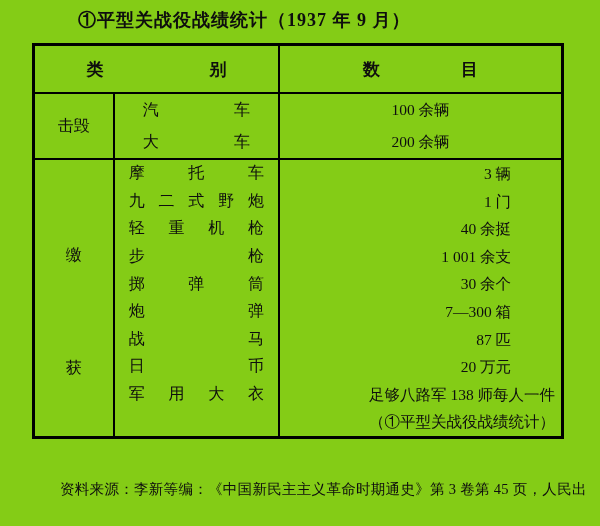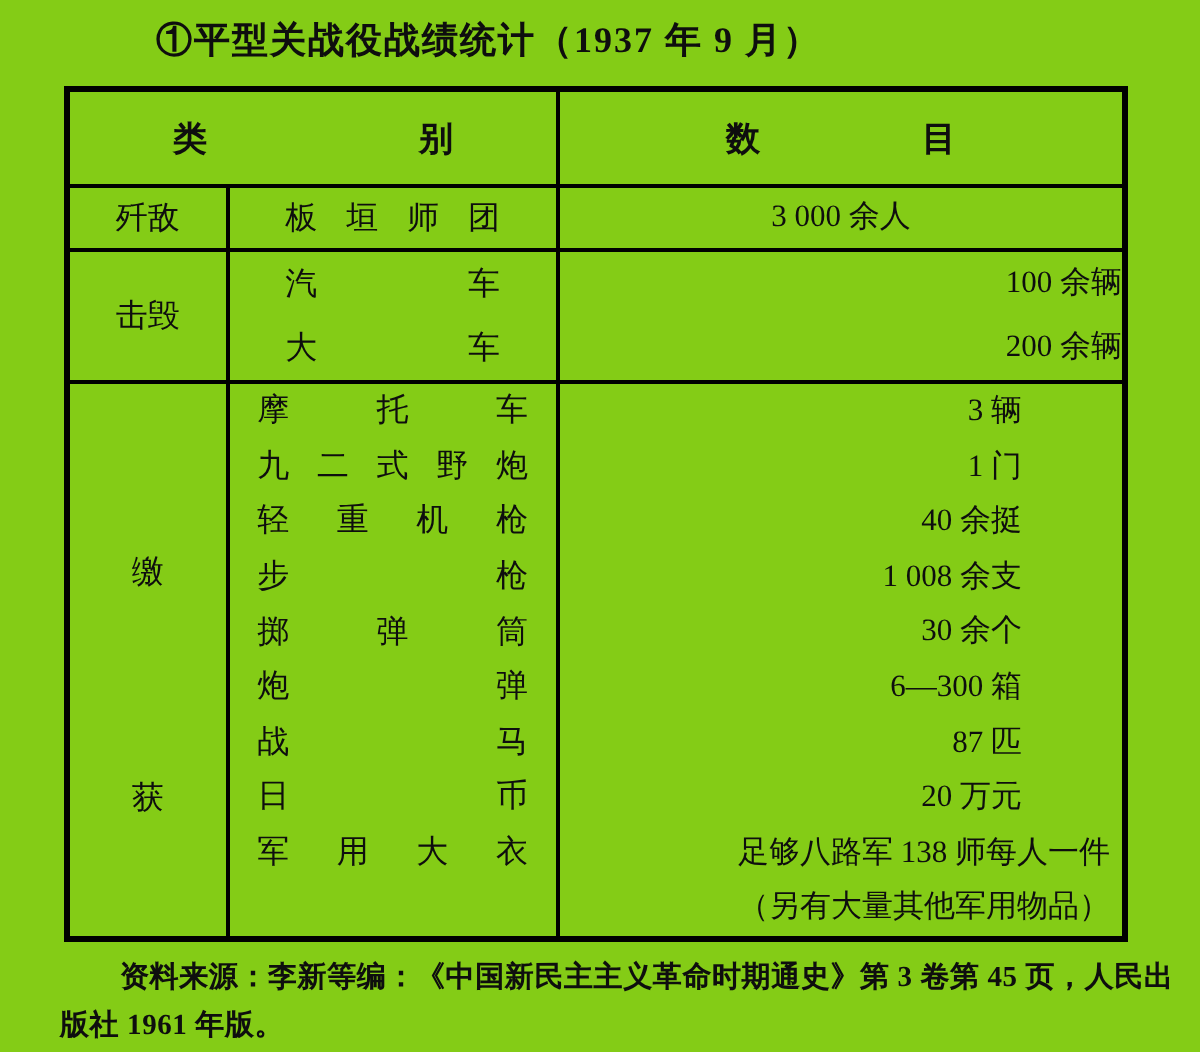--- a/index.html
+++ b/index.html
@@ -46,39 +46,39 @@
   .sec2 .line{height:27.6px;}
 
   
   .items-cell .line.jchars{justify-content:space-between;}
   .sec0 .items-cell .line, .sec1 .items-cell .line{padding:0 28px;}
   .sec2 .items-cell .line{padding:0 14px;}
 
   
   .values-cell .line{display:block;line-height:inherit;font-size:15.5px;}
   .sec0 .values-cell .line{line-height:30px;text-align:center;}
-  .sec1 .values-cell .line{line-height:32px;text-align:right;}
+  .sec1 .values-cell .line{line-height:32px;text-align:center;}
   .sec2 .values-cell .line{line-height:27.6px;text-align:right;padding-right:50px;}
   .sec2 .values-cell .line.long{padding-right:6px;}
 
   
   .label-cell{text-align:center;font-size:16px;}
   .sec0 .label-cell{vertical-align:middle;}
   .sec1 .label-cell{vertical-align:middle;}
   .label-cell.split{position:relative;}
   .label-cell.split .split-ch{
     position:absolute;left:50%;transform:translateX(-50%);
     font-size:16px;line-height:18px;
   }
   .label-cell.split .ch0{top:86px;}
   .label-cell.split .ch1{top:199px;}
 
   .source{
     position:absolute;left:30px;top:477px;width:548px;
-    font-size:14.5px;font-weight:bold;line-height:24px;
+    font-size:14.5px;font-weight:normal;line-height:24px;
     letter-spacing:0.3px;
   }
   .source .l1{padding-left:30px;white-space:nowrap;}
   .source .l2{white-space:nowrap;}
 </style>
 </head>
 <body>
 
 <div class="page">
 
@@ -100,34 +100,20 @@
         </th>
         <th>
           <span class="jbox w115" style="display: flex; justify-content: space-between;">
               <span>数</span>
               <span>目</span>
             </span>
         </th>
       </tr>
     </thead>
     <tbody>
-        <tr class="sec0">
-          <td class="label-cell"><span>歼敌</span></td>
-          <td class="items-cell">
-            <div class="line jchars" style="display: flex; justify-content: space-between;">
-              <span>板</span>
-              <span>垣</span>
-              <span>师</span>
-              <span>团</span>
-            </div>
-          </td>
-          <td class="values-cell">
-            <div class="line val">3 000 余人</div>
-          </td>
-        </tr>
         <tr class="sec1">
           <td class="label-cell"><span>击毁</span></td>
           <td class="items-cell">
             <div class="line jchars" style="display: flex; justify-content: space-between;">
               <span>汽</span>
               <span>车</span>
             </div>
             <div class="line jchars" style="display: flex; justify-content: space-between;">
               <span>大</span>
               <span>车</span>
@@ -188,30 +174,29 @@
               <span>用</span>
               <span>大</span>
               <span>衣</span>
             </div>
             <div class="line"></div>
           </td>
           <td class="values-cell">
             <div class="line val">3 辆</div>
             <div class="line val">1 门</div>
             <div class="line val">40 余挺</div>
-            <div class="line val">1 008 余支</div>
+            <div class="line val">1 001 余支</div>
             <div class="line val">30 余个</div>
-            <div class="line val">6—300 箱</div>
+            <div class="line val">7—300 箱</div>
             <div class="line val">87 匹</div>
             <div class="line val">20 万元</div>
             <div class="line val long">足够八路军 138 师每人一件</div>
-            <div class="line val long">（另有大量其他军用物品）</div>
+            <div class="line val long">（①平型关战役战绩统计）</div>
           </td>
         </tr>
       </tbody>
   </table>
 
   <div class="source">
     <div class="l1">资料来源：李新等编：《中国新民主主义革命时期通史》第 3 卷第 45 页，人民出</div>
-    <div class="l2">版社 1961 年版。</div>
   </div>
 
 </div>
 
 </body></html>

